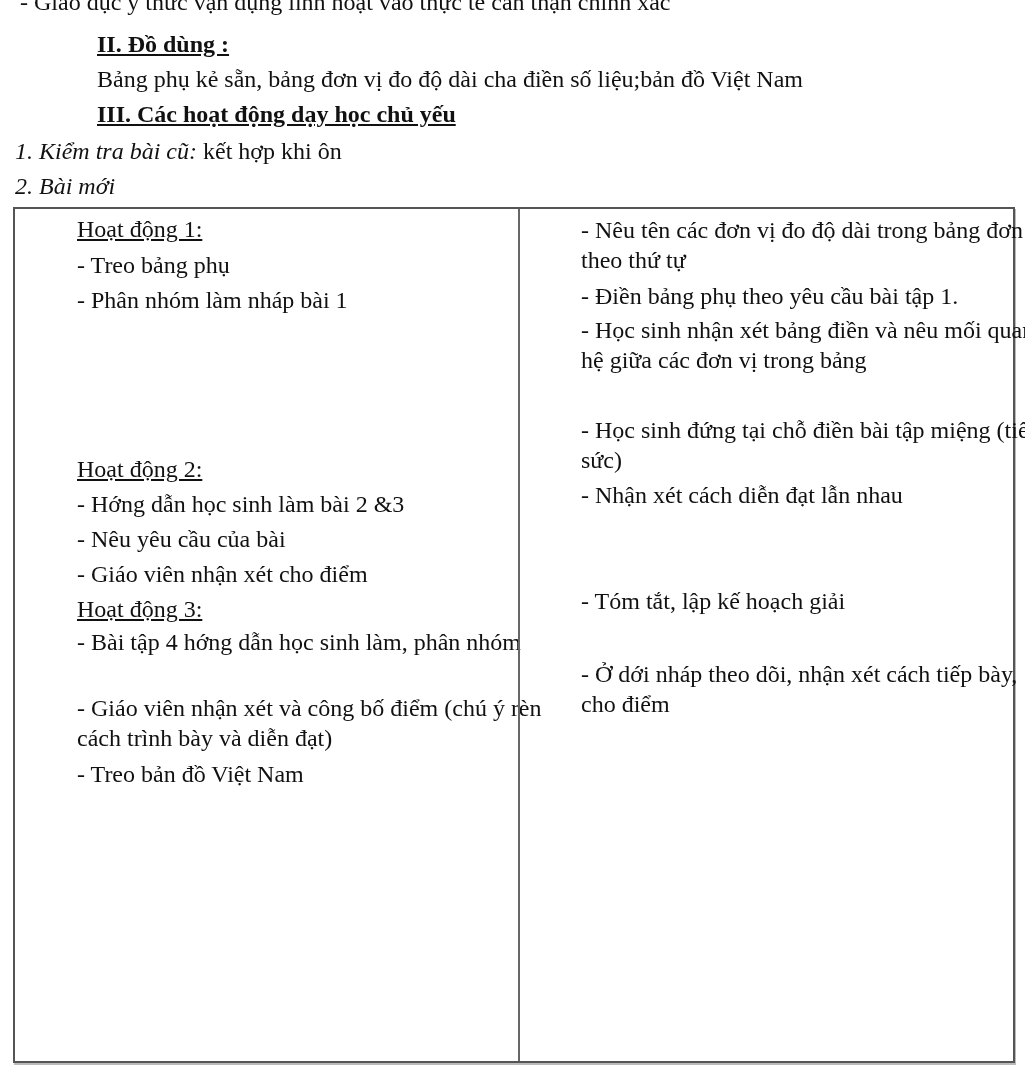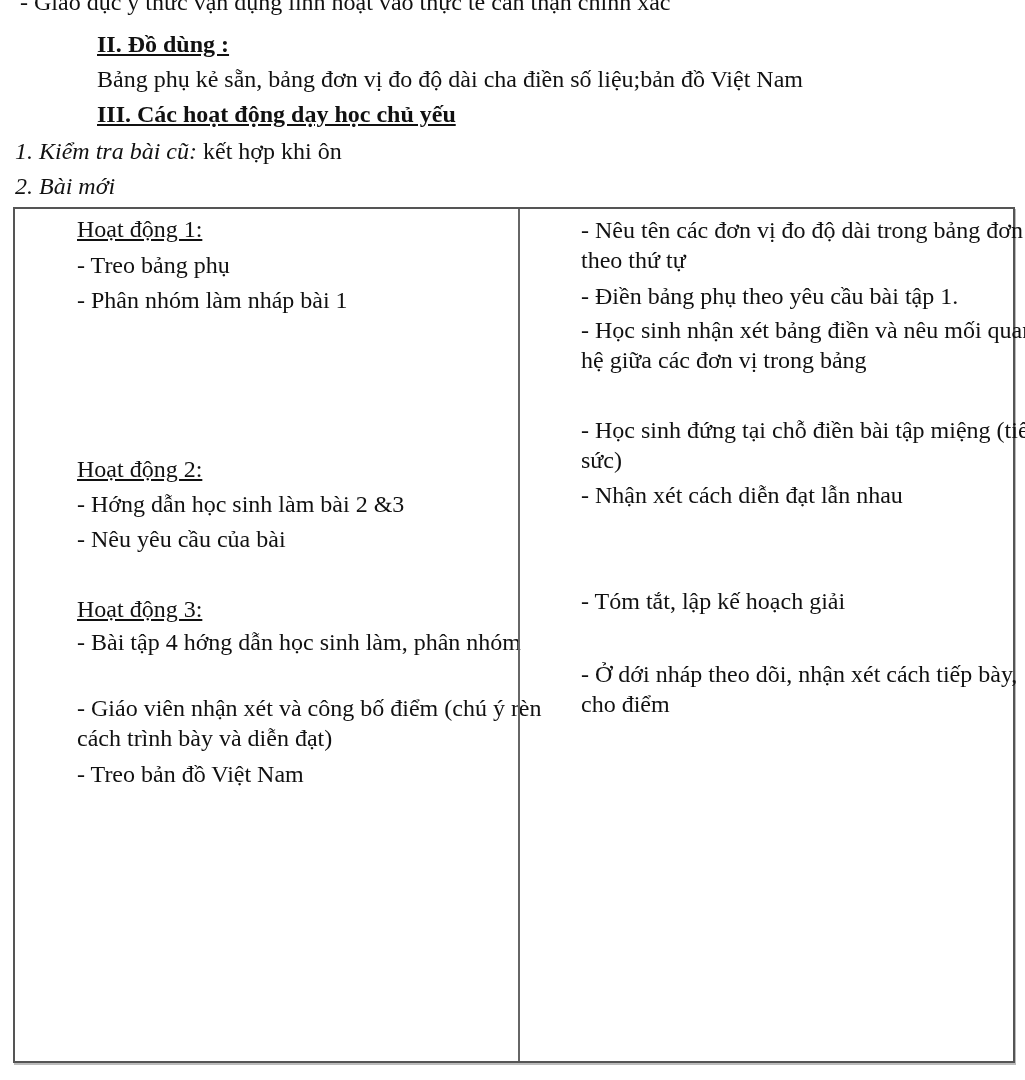--- a/index.html
+++ b/index.html
@@ -34,20 +34,21 @@
 <div class="line italic" style="left:15px; top:172px;">2. Bài mới</div>
 
 <div class="table">
   <div class="cell cell-left">
     <div class="p u" style="top:5px">Hoạt động 1:</div>
     <div class="p" style="top:41px">- Treo bảng phụ</div>
     <div class="p" style="top:76px">- Phân nhóm làm nháp bài 1</div>
     <div class="p u" style="top:245px">Hoạt động 2:</div>
     <div class="p" style="top:280px"> - Hớng dẫn học sinh làm bài 2 &amp;3</div>
     <div class="p" style="top:315px">- Nêu yêu cầu của bài</div>
+    <div class="p" style="top:350px">- Giáo viên nhận xét cho điểm</div>
     <div class="p u" style="top:385px">Hoạt động 3:</div>
     <div class="p" style="top:418px">- Bài tập 4 hớng dẫn học sinh làm, phân nhóm</div>
     <div class="p" style="top:484px">- Giáo viên nhận xét và công bố điểm (chú ý rèn cách trình bày và diễn đạt)</div>
     <div class="p" style="top:550px">- Treo bản đồ Việt Nam</div>
   </div>
   <div class="divider"></div>
   <div class="cell cell-right">
     <div class="p" style="top:6px">- Nêu tên các đơn vị đo độ dài trong bảng đơn vị theo thứ tự</div>
     <div class="p" style="top:72px">- Điền bảng phụ theo yêu cầu bài tập 1.</div>
     <div class="p" style="top:106px">- Học sinh nhận xét bảng điền và nêu mối quan hệ giữa các đơn vị trong bảng</div>

